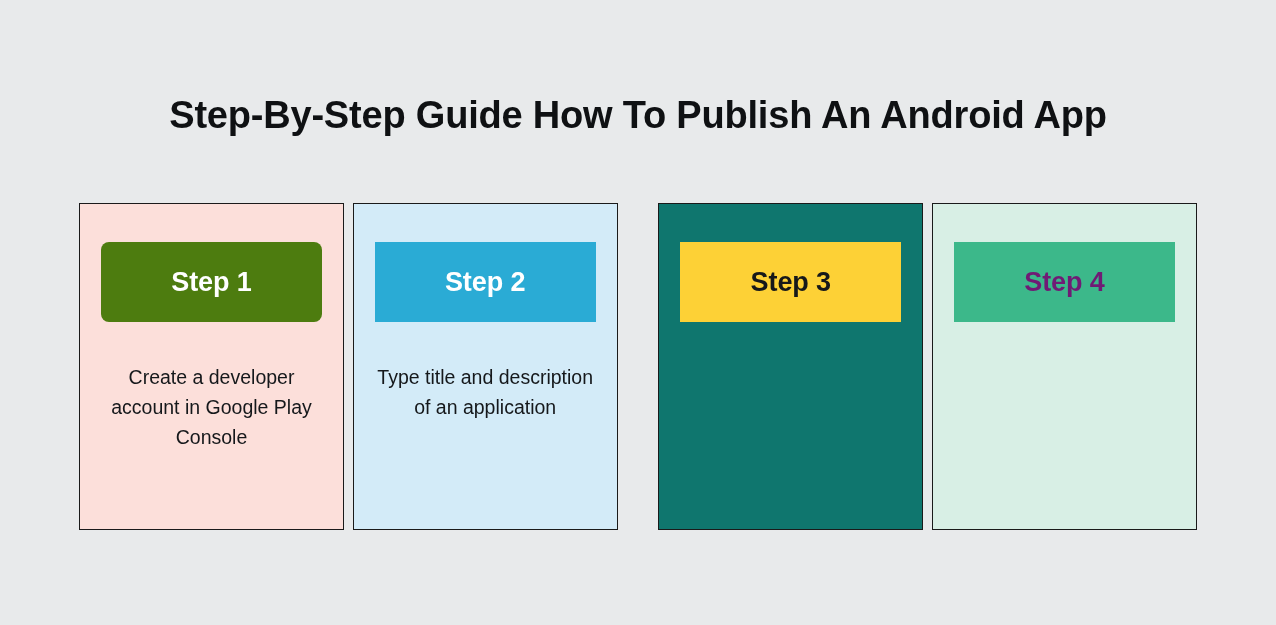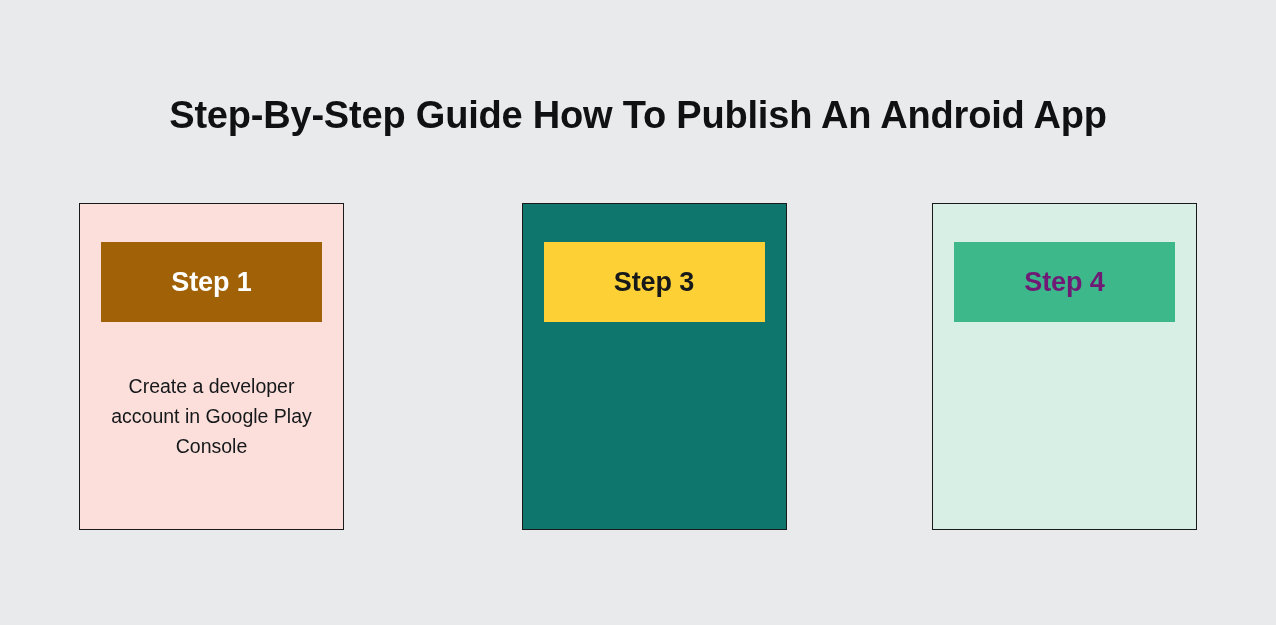--- a/index.html
+++ b/index.html
@@ -65,32 +65,32 @@
     display: flex;
     align-items: center;
     justify-content: center;
     font-size: 27px;
     font-weight: bold;
     letter-spacing: -0.1px;
   }
 
   .card-body {
     position: absolute;
-    top: 167px;
+    top: 158px;
     left: 14px;
     right: 14px;
     text-align: center;
     font-size: 19.5px;
     line-height: 30px;
     color: #15181b;
   }
 
   
   .card-1 { background: #fcdfda; }
-  .card-1 .card-header { background: #a16207; color: #ffffff; }
+  .card-1 .card-header { background: #4d7c0f; color: #ffffff; border-radius: 8px; }
 
   
   .card-2 { background: #d3ebf8; }
   .card-2 .card-header { background: #2aabd5; color: #ffffff; }
 
   
   .card-3 { background: #0f766e; margin-left: 32px; }
   .card-3 .card-header { background: #fdd136; color: #16181a; }
 
   
@@ -104,20 +104,24 @@
 
   <div class="page-title">Step-By-Step Guide How To Publish An Android App</div>
 
   <div class="cards">
 
     <div class="card card-1">
       <div class="card-header">Step 1</div>
       <div class="card-body">Create a developer account in Google Play Console</div>
     </div>
 
+    <div class="card card-2">
+      <div class="card-header">Step 2</div>
+      <div class="card-body">Type title and description of an application</div>
+    </div>
 
     <div class="card card-3">
       <div class="card-header">Step 3</div>
     </div>
 
     <div class="card card-4">
       <div class="card-header">Step 4</div>
     </div>
 
   </div>

